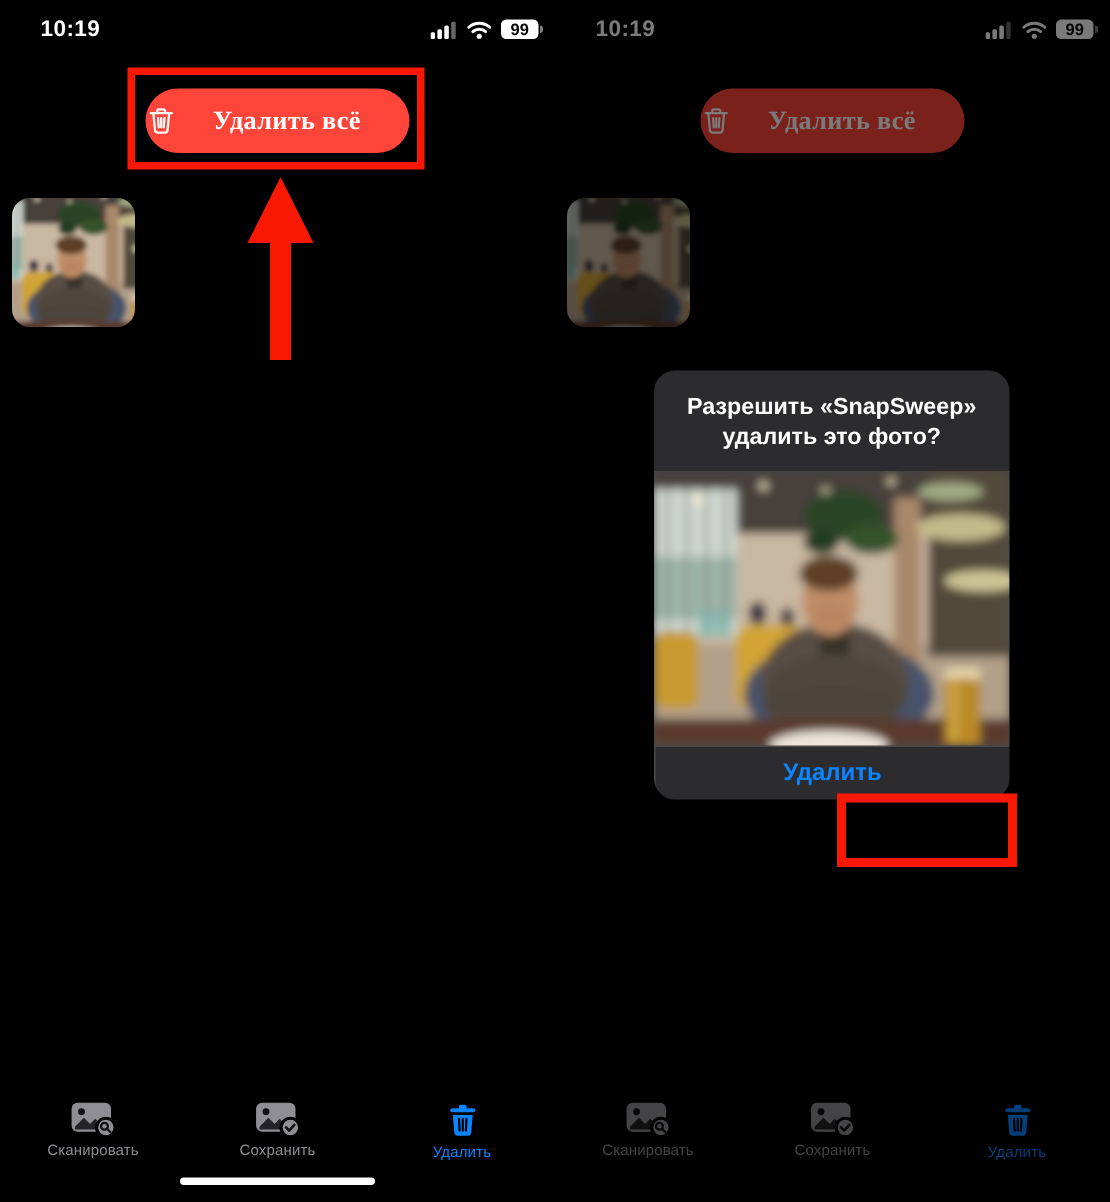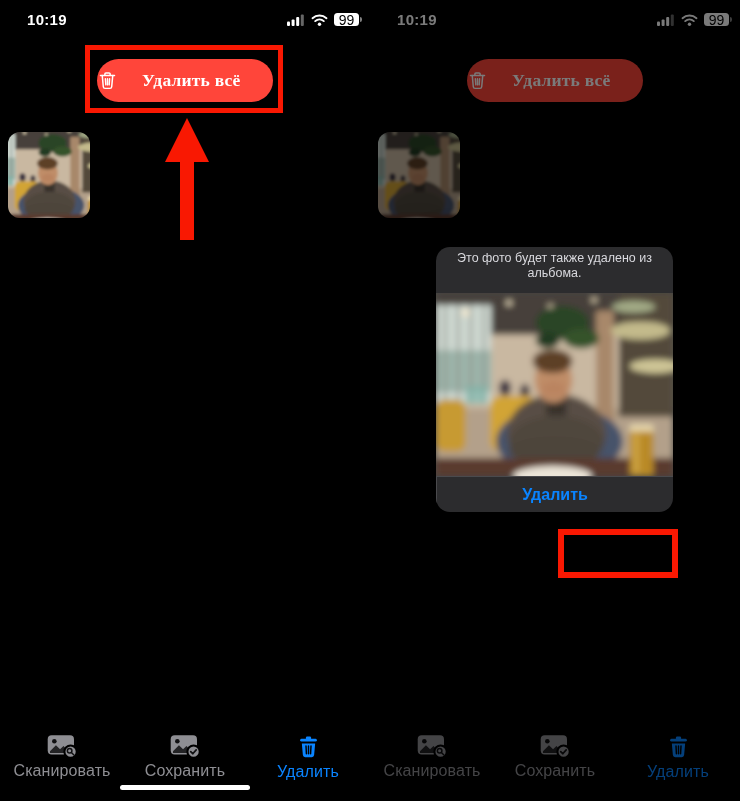--- a/index.html
+++ b/index.html
@@ -15,21 +15,21 @@
   .stage{position:relative;width:740px;height:578px;background:#000;}
   .phone{position:absolute;top:0;width:370px;height:801px;background:#000;overflow:hidden;}
   .phone.left{left:0;} .phone.right{left:370px;}
 
   
   .statusbar{position:absolute;top:0;left:0;right:0;height:34px;}
   .sb-time{position:absolute;left:27px;top:11px;color:#fff;font-size:15px;font-weight:700;letter-spacing:.3px;}
   .sb-icons{position:absolute;right:11px;top:13px;display:flex;align-items:center;gap:6px;}
   .battery{position:relative;width:25px;height:13px;background:#fff;border-radius:3.5px;
            display:flex;align-items:center;justify-content:center;}
-  .battery span{color:#000;font-size:14px;font-weight:400;}
+  .battery span{color:#000;font-size:11px;font-weight:700;}
   .battery:after{content:"";position:absolute;right:-3px;top:4.2px;width:2px;height:4.6px;
                  background:#fff;border-radius:0 2px 2px 0;opacity:.5;}
 
   
   .delete-all{position:absolute;left:97px;top:59px;width:176px;height:43px;border:none;
               border-radius:22px;background:var(--ios-red);color:#fff;display:flex;
               align-items:center;justify-content:flex-start;gap:24px;cursor:pointer;
               font-family:Liberation Serif, serif;}
   .delete-all .lbl{font-size:17.5px;font-weight:600;letter-spacing:.2px;}
 
@@ -43,21 +43,21 @@
   .thumb{position:absolute;left:8px;top:132px;width:82px;height:86px;border-radius:12px;
          overflow:hidden;background:#222;cursor:pointer;}
   .thumb svg{display:block;width:100%;height:100%;}
 
   
   .tabbar{position:absolute;left:0;bottom:0;width:370px;height:71px;}
   .tab{position:absolute;top:4px;width:124px;display:flex;flex-direction:column;
        align-items:center;gap:4px;color:var(--tab-inactive);cursor:pointer;}
   .tab.t0{left:0;} .tab.t1{left:123px;} .tab.t2{left:246px;}
   .tab.active{color:var(--ios-blue);}
-  .tab .tab-label{font-size:16px;letter-spacing:.1px;}
+  .tab .tab-label{font-size:10px;letter-spacing:.1px;}
   .home-indicator{position:absolute;left:120px;top:785px;width:130px;height:5px;
                   border-radius:3px;background:#fff;z-index:2;cursor:grab;}
 
   
   .dim-overlay{position:absolute;inset:0;background:rgba(0,0,0,.52);z-index:5;}
 
   
   .dialog{position:absolute;left:66px;top:247px;width:237px;border-radius:14px;
           background:var(--dialog-bg);z-index:10;overflow:hidden;
           box-shadow:0 8px 40px rgba(0,0,0,.6);}
@@ -272,21 +272,21 @@
         <svg width="25" height="25" viewBox="0 0 24 24" style="color:var(--ios-blue)">
             <use href="#trash-filled"></use>
           </svg>
         <span class="tab-label">Удалить</span>
       </div>
     </nav>
 
     <div class="dim-overlay"></div>
 
     <div class="dialog">
-      <div class="dialog-msg">Это фото будет также удалено из альбома.</div>
+      <div class="dialog-title">Разрешить «SnapSweep» удалить это фото?</div>
       <div class="dialog-photo">
         <svg viewBox="0 0 240 185" preserveAspectRatio="xMidYMid slice">
             <use href="#cafe-scene"></use>
           </svg>
       </div>
       <div class="dialog-actions">
         <button class="dialog-btn confirm">Удалить</button>
       </div>
     </div>
 

